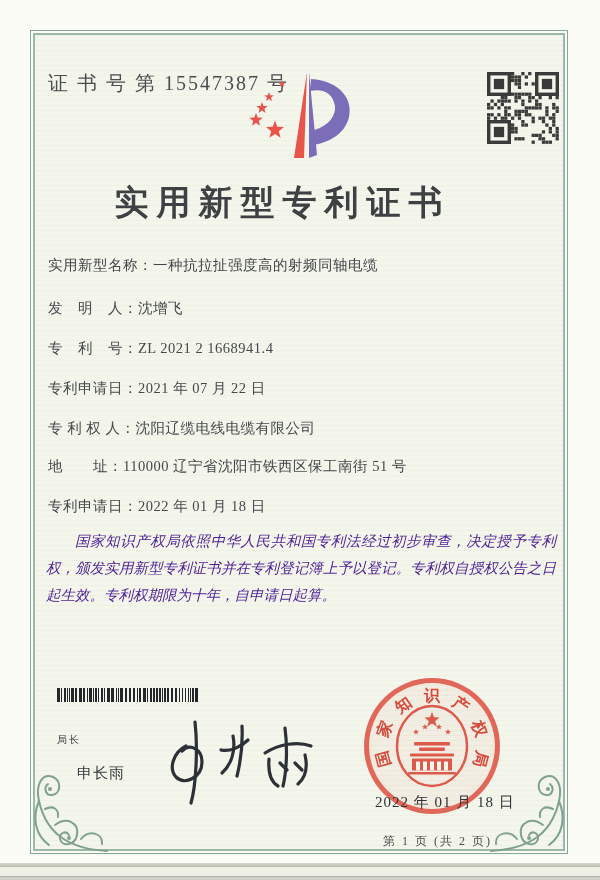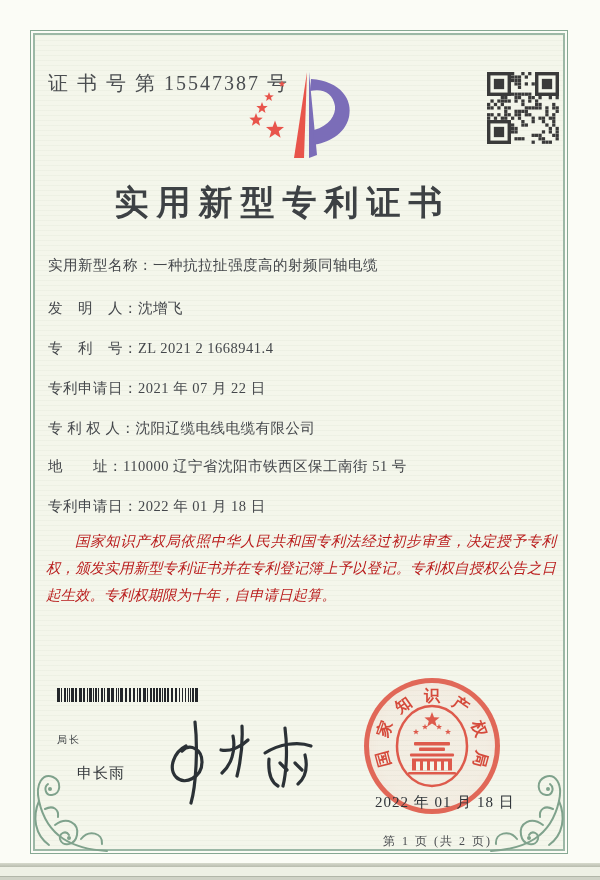--- a/index.html
+++ b/index.html
@@ -40,21 +40,21 @@
   .field-row{
     position:absolute;left:48px;right:40px;
     font-size:14.5px;color:#44474b;letter-spacing:0.5px;white-space:nowrap;
   }
   .field-row .lbl{color:#44474b;}
   .field-row .val{color:#44474b;}
   .grant-no{position:absolute;left:330px;top:0;}
   
   .body-text{
     position:absolute;left:46px;right:44px;top:528px;
-    font-size:14.5px;line-height:27px;color:#b91c1c;
+    font-size:14.5px;line-height:27px;color:#4c1d95;
     font-style:italic;text-align:justify;
   }
   .body-text p{margin:0;text-indent:2em;}
   
   .barcode{position:absolute;left:57px;top:688px;}
   .signer-title{position:absolute;left:57px;top:733px;font-size:10px;color:#34383c;letter-spacing:2px;}
   .signer-name{position:absolute;left:57px;top:764px;font-size:15px;color:#34383c;letter-spacing:1px;padding-left:20px;}
   .signature{position:absolute;left:158px;top:706px;}
   .seal{
     position:absolute;left:364px;top:678px;width:136px;height:136px;border-radius:50%;

